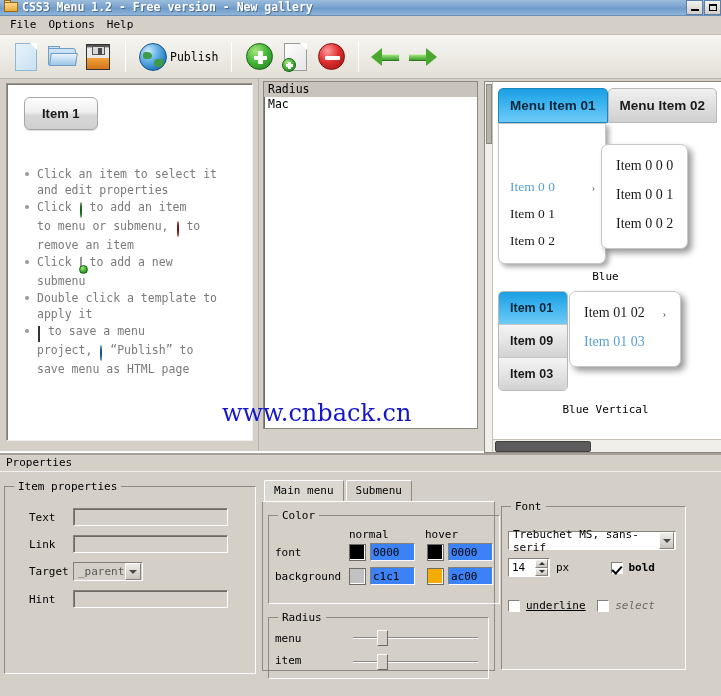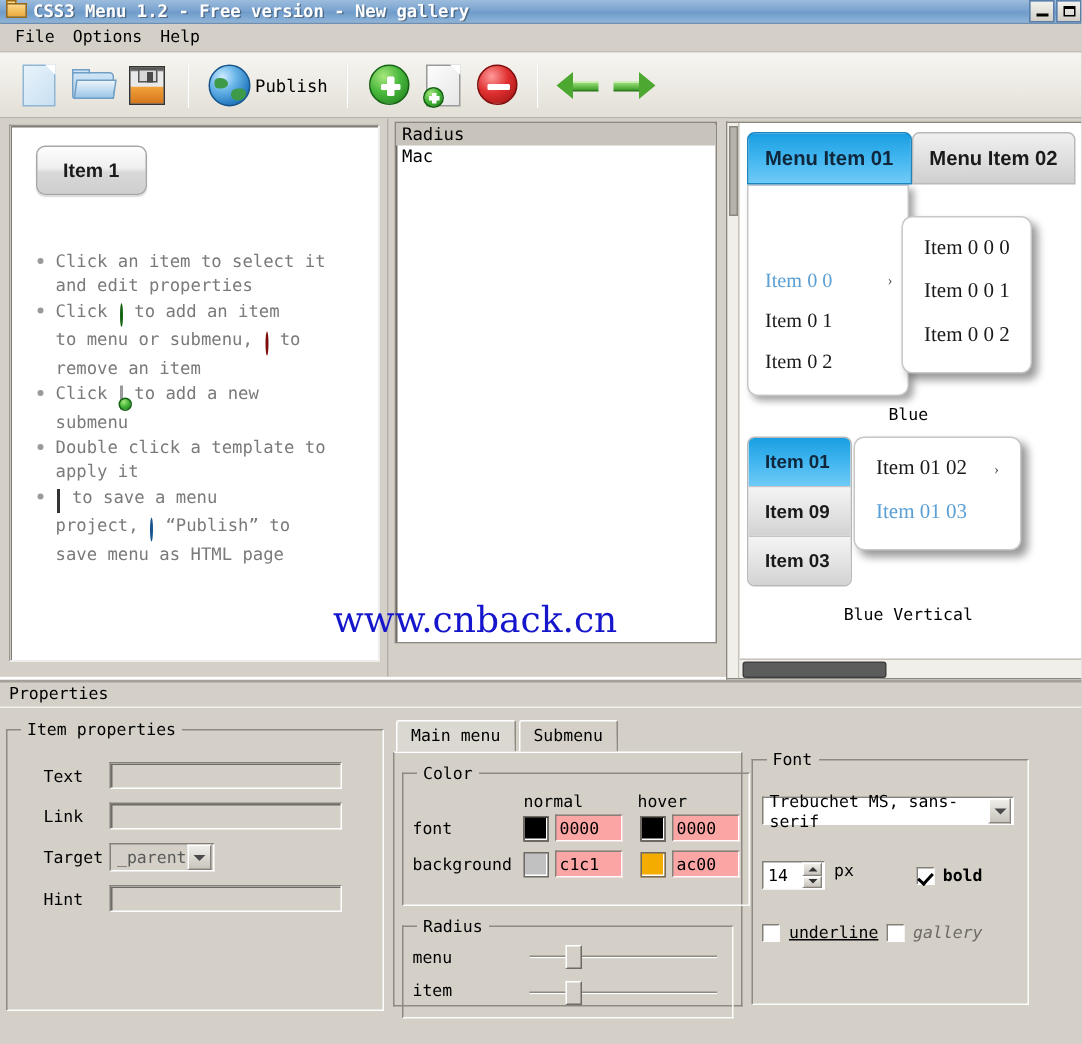--- a/index.html
+++ b/index.html
@@ -511,21 +511,21 @@
     padding: 7px 5px 5px 5px;
     height: 170px;
     background:#d4d0c8;
   }
   .swatch {
     width:17px;height:17px; border:1px solid #6f6b64;
     box-shadow: inset -1px -1px 0 #fff;
     flex:0 0 auto;
   }
   .hexfield {
-    width:45px; height:18px; background:#fca5a5;
+    width:45px; height:18px; background:#3b82f6;
     border:1px solid #83807a; border-right-color:#fdfdfd; border-bottom-color:#fdfdfd;
     font-family:"DejaVu Sans Mono", monospace; font-size:11px; color:#000;
     display:flex; align-items:center; padding-left:2px; overflow:hidden;
     margin-left:4px;
   }
   .slider { position:relative; height:16px; flex:1 1 auto; margin-left:8px; }
   .slider .track {
     position:absolute; left:0; right:4px; top:7px; height:2px;
     background:#8e8a82; border-bottom:1px solid #fff;
   }
@@ -866,21 +866,21 @@
 
   <div class="fontarea">
     <fieldset class="grp" style="height:170px; margin-top:20px; padding-top:18px;">
       <legend>Font</legend>
       <div class="combo white" style="width:168px;">
         <span>Trebuchet MS, sans-serif</span>
         <span class="cbtn">
             <span class="caret"></span>
           </span>
       </div>
-      <div style="display:flex; margin-top:24px;">
+      <div style="display:flex; align-items:center; margin-top:8px;">
         <span class="spin">
           <span>14</span>
           <span class="spinbtns">
             <span class="spinb">
                 <span class="caret-up"></span>
               </span>
             <span class="spinb">
                 <span class="caret-dn"></span>
               </span>
           </span>
@@ -893,19 +893,19 @@
         </span>
       </div>
       <div style="display:flex; align-items:center; margin-top:22px;">
         <span class="chkrow">
           <span class="chk"></span>
           <span class="ftxt under">underline</span>
         </span>
         <span style="flex:1 1 auto;"></span>
         <span class="chkrow" style="margin-right:24px;">
           <span class="chk"></span>
-          <span class="ftxt italic">gallery</span>
+          <span class="ftxt italic">select</span>
         </span>
       </div>
     </fieldset>
   </div>
 
 </div>
 
 </body></html>

